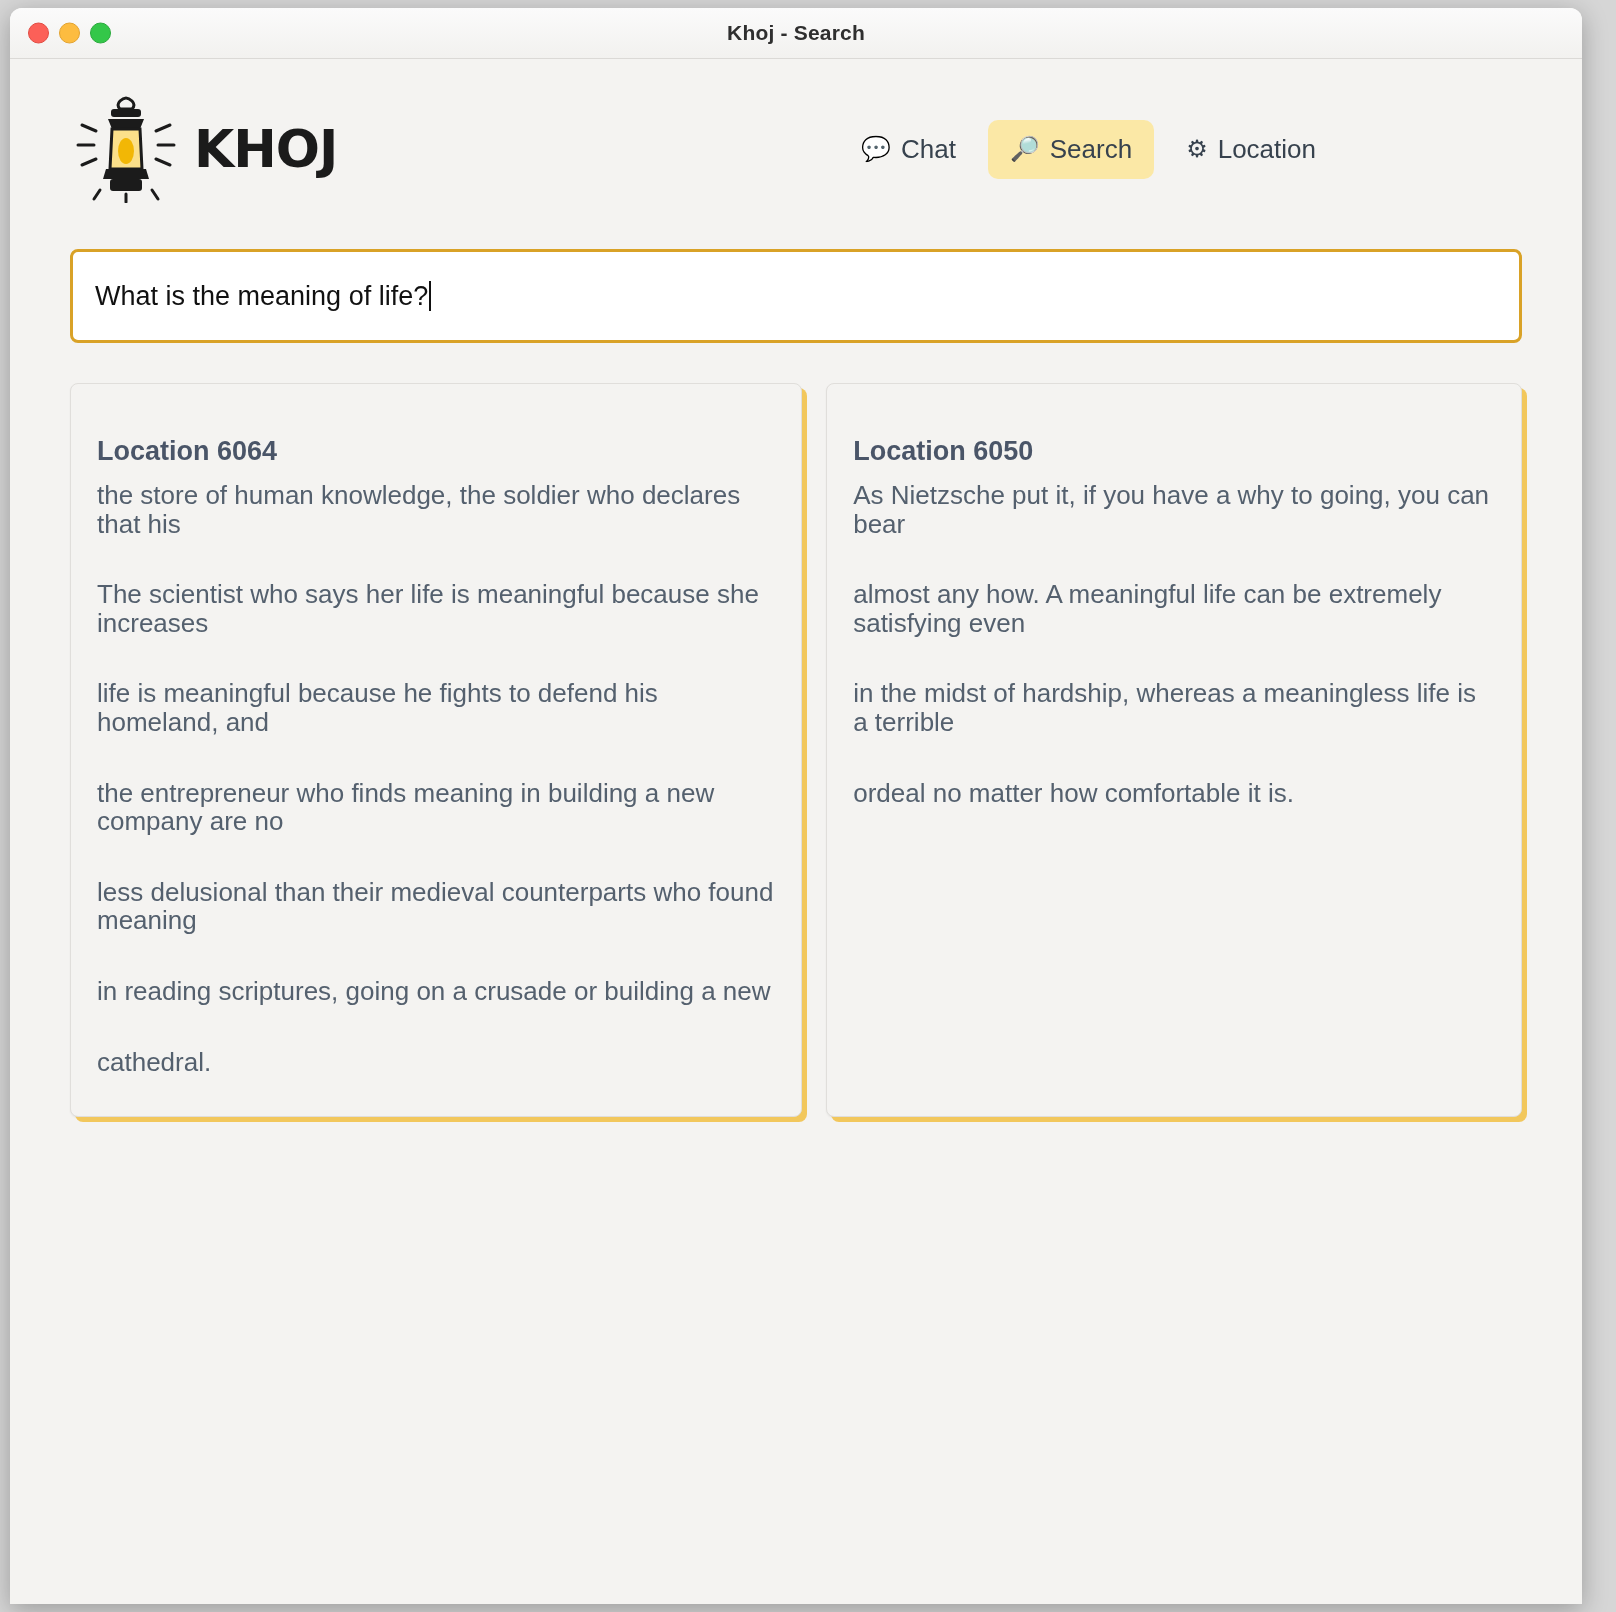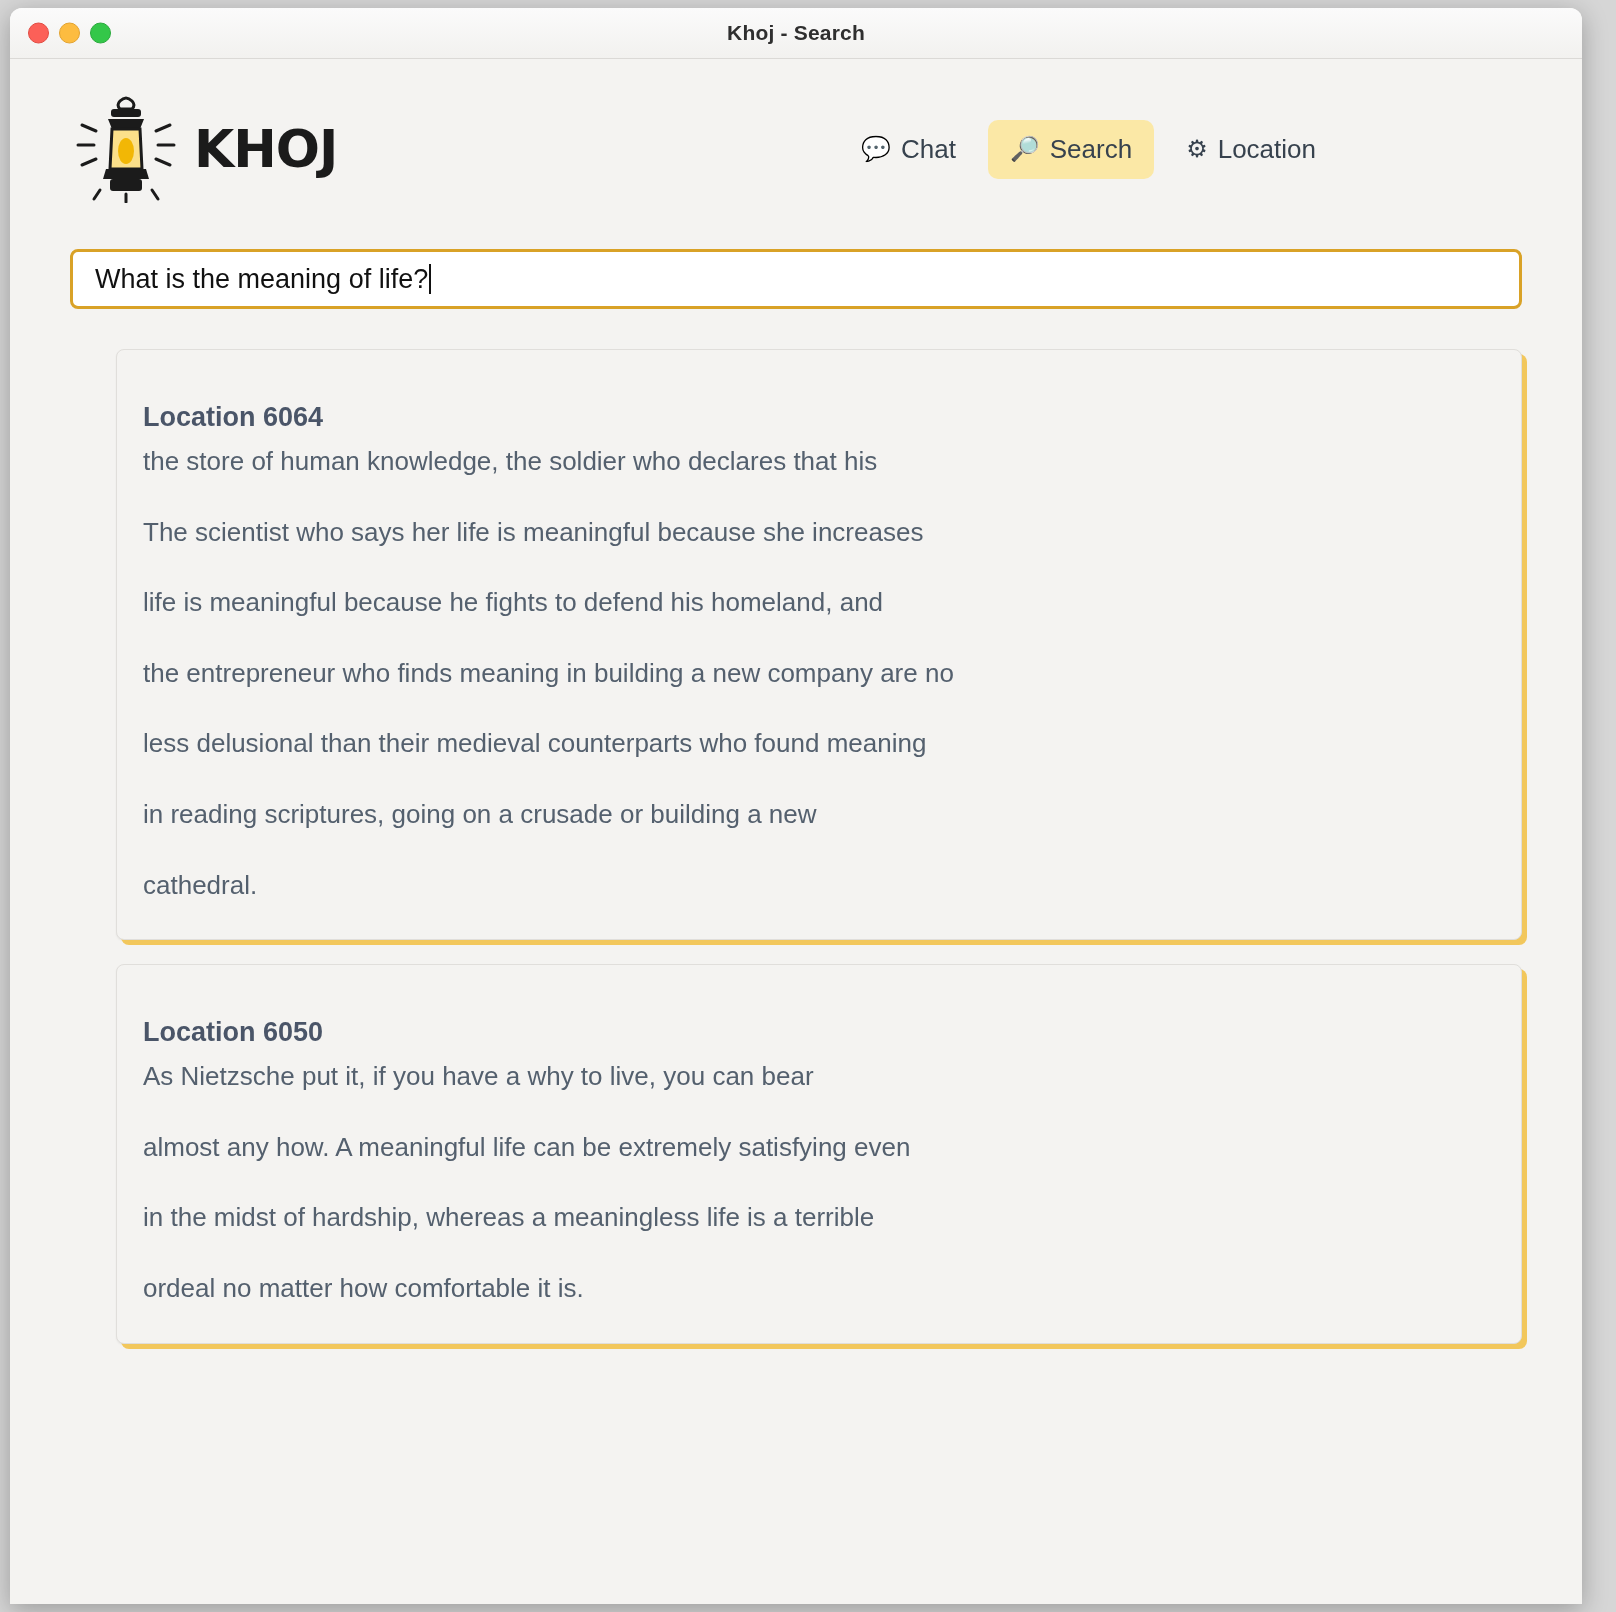--- a/index.html
+++ b/index.html
@@ -120,21 +120,21 @@
     line-height: 1;
     display: inline-block;
   }
 
   .search-wrap {
     padding: 46px 60px 0 60px;
   }
   .search-box {
     width: 100%;
     box-sizing: border-box;
-    height: 60px;
+    height: 94px;
     border: 3px solid #d9a227;
     border-radius: 8px;
     background: #ffffff;
     display: flex;
     align-items: center;
     padding: 0 22px;
     position: relative;
   }
   .search-text {
     font-size: 27px;
@@ -146,23 +146,22 @@
     width: 2px;
     height: 30px;
     background: #111;
     margin-left: 1px;
     vertical-align: -6px;
   }
 
   .results {
     padding: 40px 60px 0 60px;
     display: flex;
-    flex-direction: column;
+    flex-direction: row;
     gap: 24px;
-    margin-left: 46px;
   }
   .card {
     background: #f4f3f1;
     border: 1px solid #e0dedb;
     border-radius: 8px;
     box-shadow: 5px 5px 0 0 #f2c75c, 0 1px 2px rgba(0,0,0,0.06);
     padding: 52px 26px 40px 26px;
     box-sizing: border-box;
   }
   .card-title {
@@ -256,21 +255,21 @@
           <p>the entrepreneur who finds meaning in building a new company are no</p>
           <p>less delusional than their medieval counterparts who found meaning</p>
           <p>in reading scriptures, going on a crusade or building a new</p>
           <p>cathedral.</p>
         </div>
       </div>
 
       <div class="card">
         <div class="card-title">Location 6050</div>
         <div class="card-body">
-          <p>As Nietzsche put it, if you have a why to live, you can bear</p>
+          <p>As Nietzsche put it, if you have a why to going, you can bear</p>
           <p>almost any how. A meaningful life can be extremely satisfying even</p>
           <p>in the midst of hardship, whereas a meaningless life is a terrible</p>
           <p>ordeal no matter how comfortable it is.</p>
         </div>
       </div>
 
 
     </div>
   </div>
 </div>

